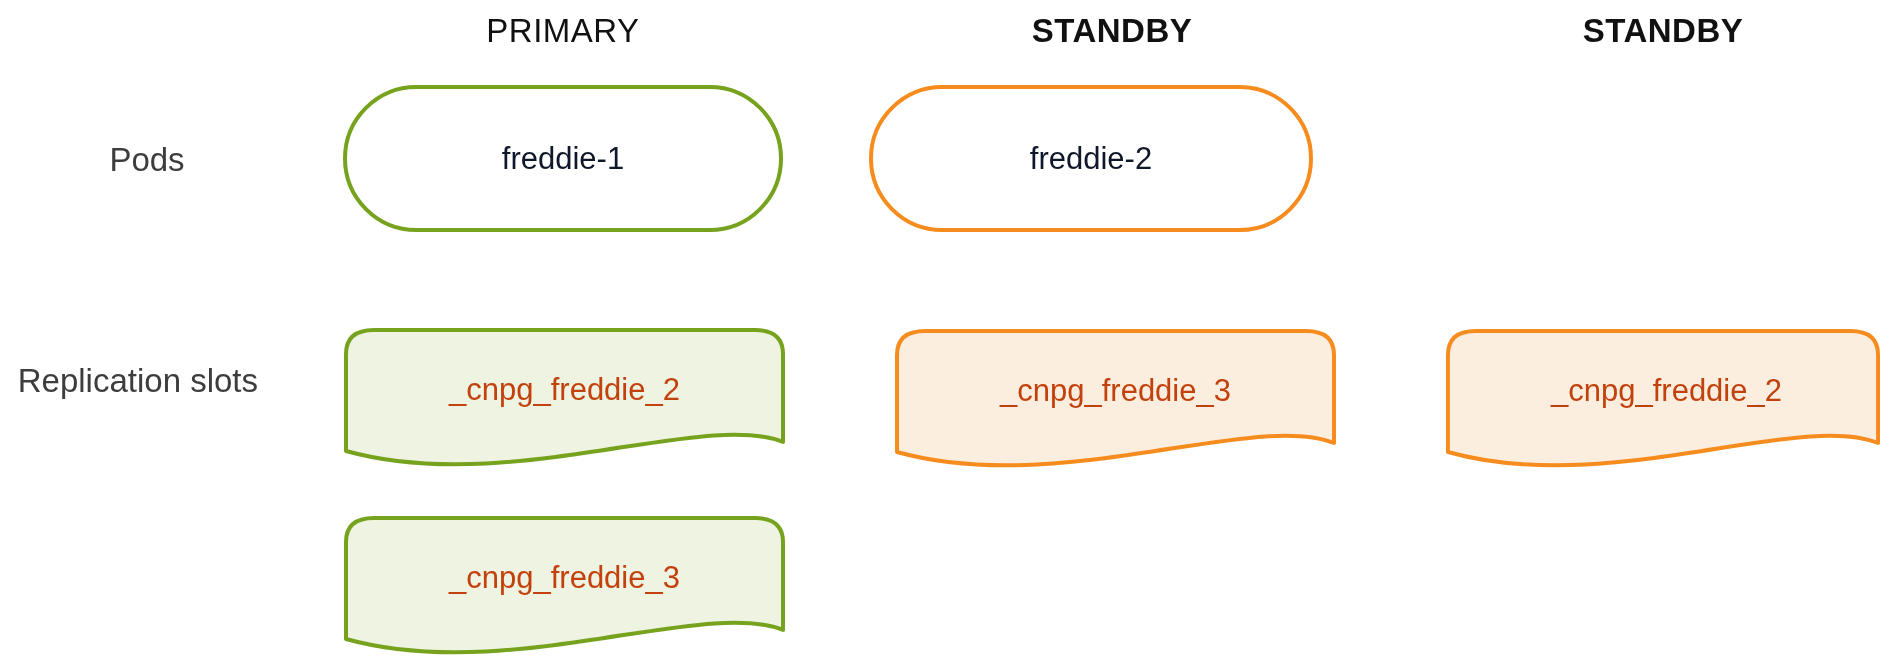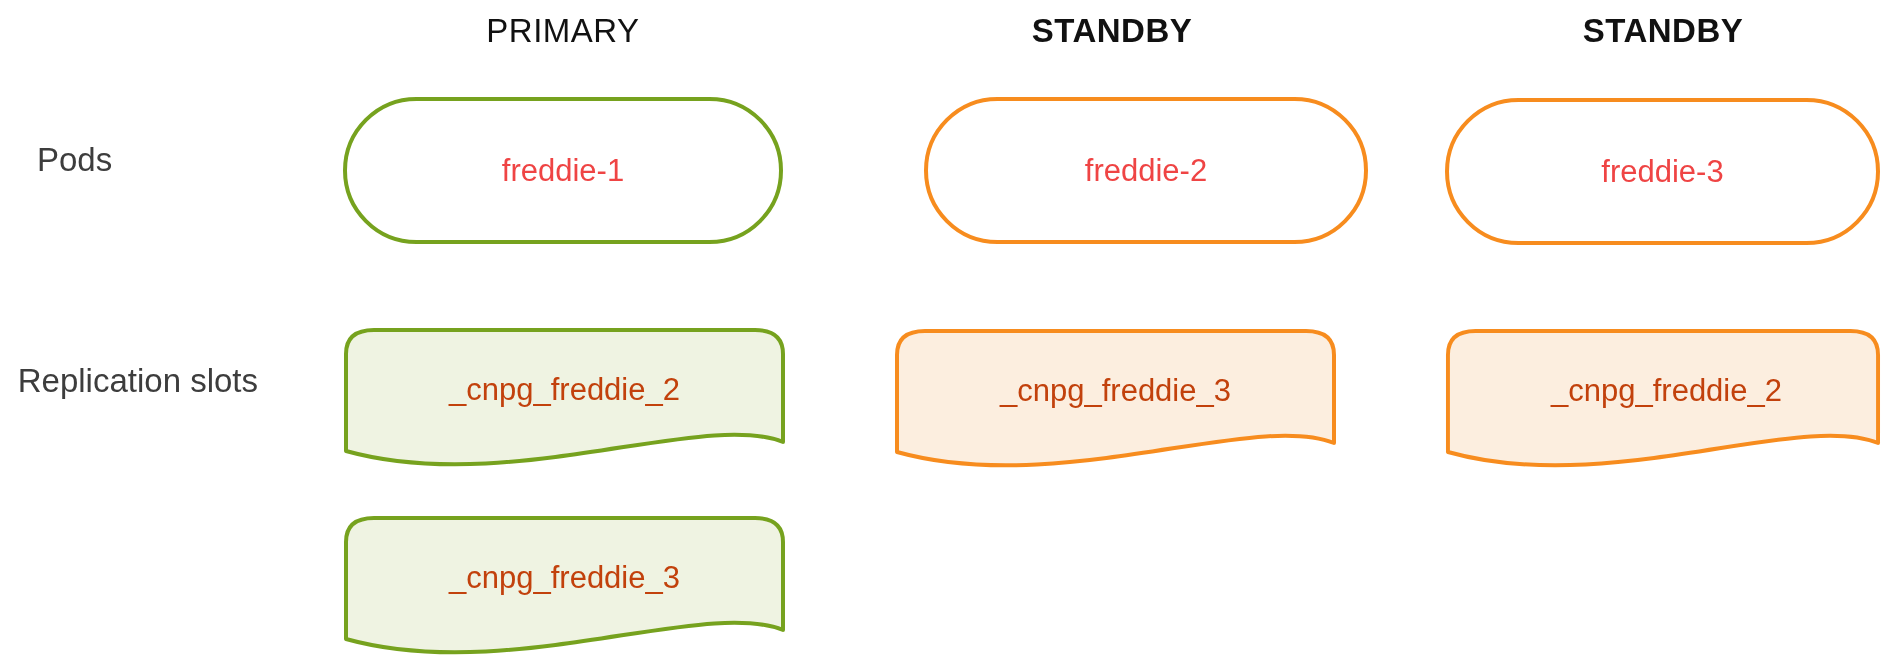--- a/index.html
+++ b/index.html
@@ -33,47 +33,46 @@
   .row-label {
     position: absolute;
     font-size: 33px;
     color: #3d3d3d;
     white-space: nowrap;
   }
   .label-pods {
     left: 37px;
     top: 141px;
     width: 220px;
-    text-align: left;
+    text-align: center;
   }
   .label-slots {
     left: 8px;
     top: 362px;
     width: 250px;
     text-align: right;
   }
 
   .pill {
     position: absolute;
     height: 139px;           
     border: 4px solid;
     border-radius: 76px;
     background: #ffffff;
     display: flex;
     align-items: center;
     justify-content: center;
     font-size: 31px;
-    color: #ef4444;
+    color: #0f172a;
     box-sizing: content-box;
-    margin-top: 12px;
   }
   .pill.green  { border-color: #76A21E; }
   .pill.orange { border-color: #F78C1E; }
   .pill-1 { left: 343px;  top: 85px; width: 432px; }
-  .pill-2 { left: 924px;  top: 85px; width: 436px; }
+  .pill-2 { left: 869px;  top: 85px; width: 436px; }
   .pill-3 { left: 1445px; top: 86px; width: 427px; }
 
   .doc {
     position: absolute;
     width: 443px;
     height: 152px;
   }
   .doc svg { display: block; width: 100%; height: 100%; }
   .doc.green  svg path { fill: #EFF3E2; stroke: #76A21E; }
   .doc.orange svg path { fill: #FCEEDF; stroke: #F78C1E; }
@@ -105,23 +104,20 @@
 
   <div class="row-label label-pods">Pods</div>
   <div class="row-label label-slots">Replication slots</div>
 
   <div class="pill green pill-1">
     <span>freddie-1</span>
   </div>
   <div class="pill orange pill-2">
     <span>freddie-2</span>
   </div>
-  <div class="pill orange pill-3">
-    <span>freddie-3</span>
-  </div>
 
   <div class="doc green doc-g1">
     <svg viewBox="0 0 443 152" preserveAspectRatio="none">
       <path d="M 3,127 L 3,30 Q 3,6 31,6 L 412,6 Q 440,6 440,30 L 440,118 C 360,86 165,172 3,127 Z" stroke-width="4" stroke-linejoin="round"></path>
     </svg>
     <div class="doc-label">_cnpg_freddie_2</div>
   </div>
 
   <div class="doc green doc-g2">
     <svg viewBox="0 0 443 152" preserveAspectRatio="none">

